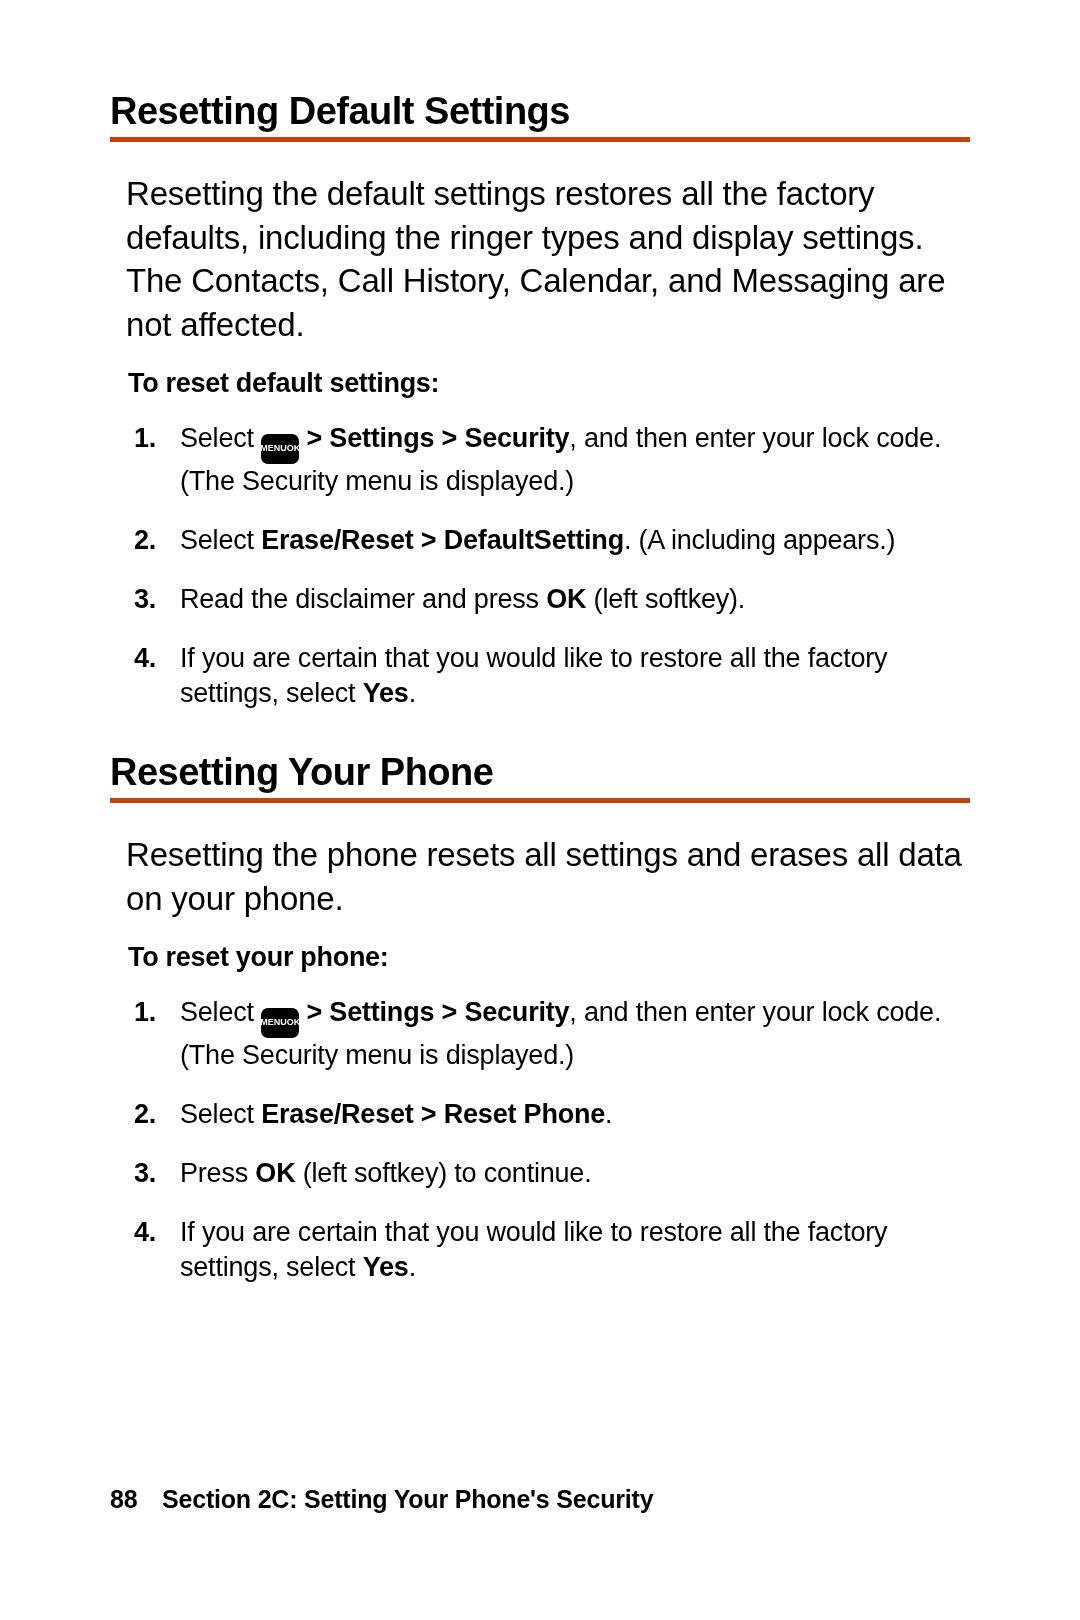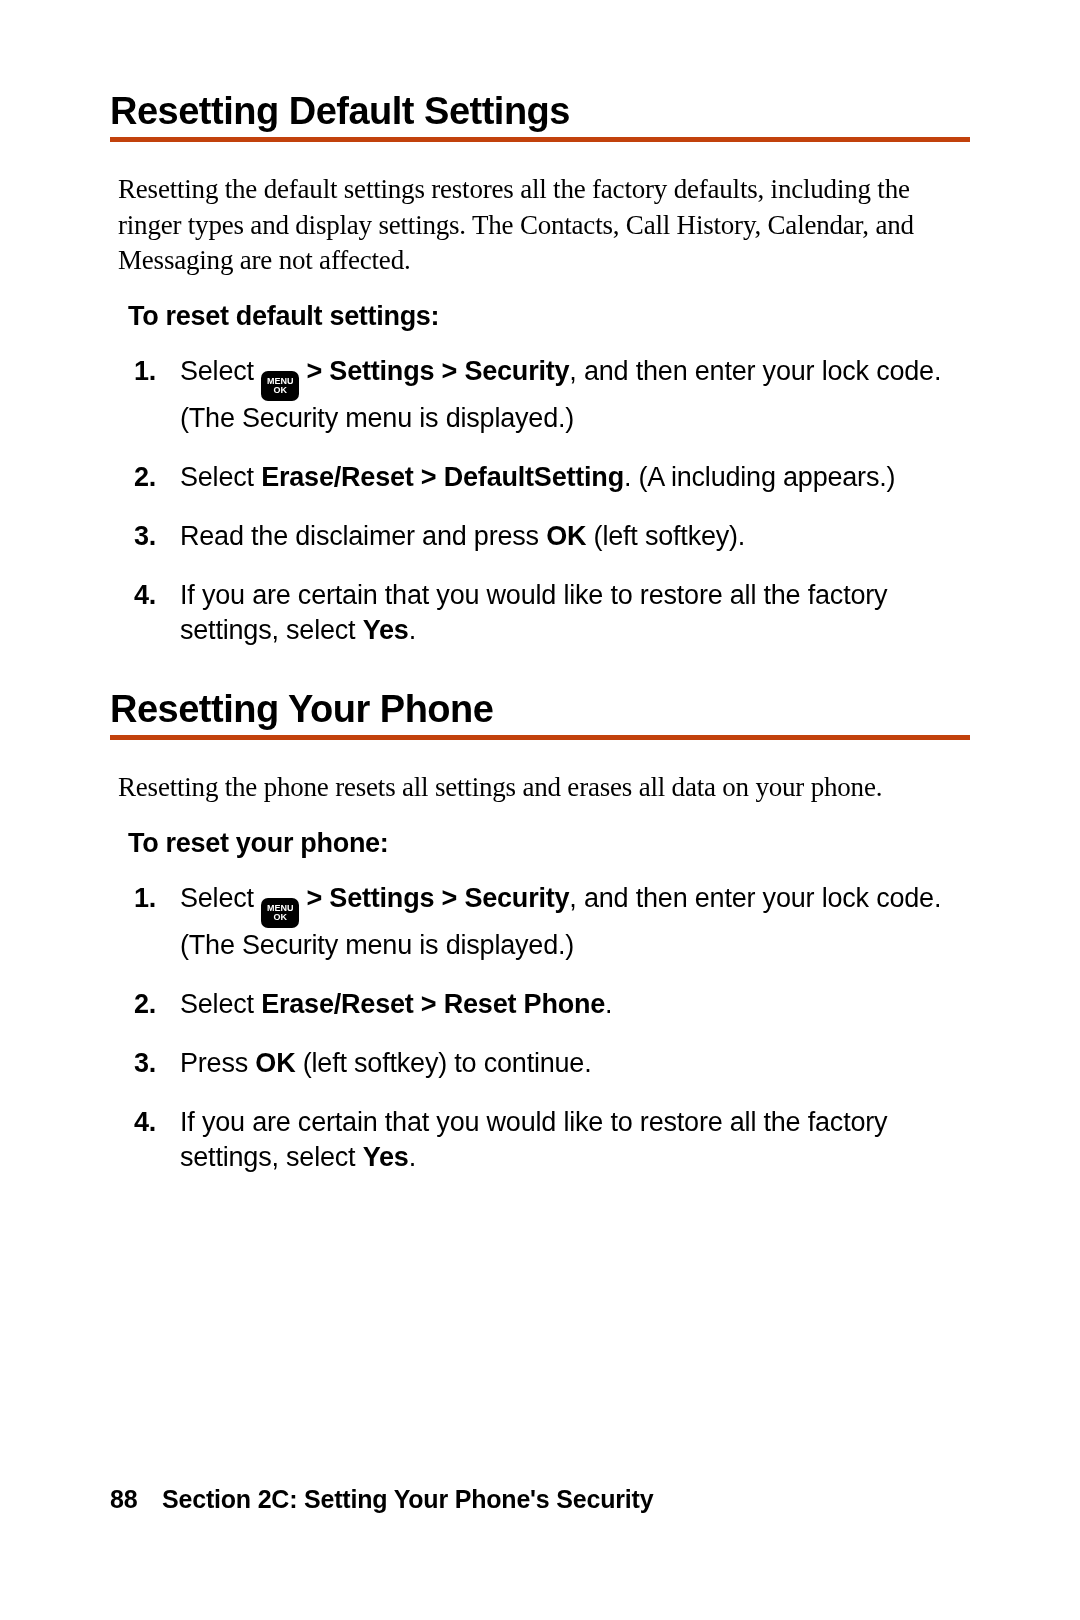--- a/index.html
+++ b/index.html
@@ -15,25 +15,24 @@
   }
   h2.section-heading{
     font-size:38px;
     font-weight:700;
     letter-spacing:-0.5px;
     margin:0 0 4px 0;
     padding-bottom:4px;
     border-bottom:5px solid #c2410c;
   }
   .intro{
-    font-size:27px;
+    font-size:33px;
     line-height:1.32;
-    margin:30px 0 22px 8px;
+    margin:30px 0 22px 16px;
     letter-spacing:-0.2px;
-    font-family:Liberation Serif, serif;
   }
   .subhead{
     font-size:27px;
     font-weight:700;
     margin:0 0 22px 18px;
     letter-spacing:-0.3px;
   }
   ol.steps{
     list-style:none;
     padding:0 0 0 70px;
@@ -48,21 +47,21 @@
     letter-spacing:-0.2px;
   }
   ol.steps>li .num{
     position:absolute;
     left:-46px;
     font-weight:700;
   }
   .b{font-weight:700;}
   .menu-key{
     display:inline-flex;
-    flex-direction:column;
+    flex-direction:row;
     align-items:center;
     justify-content:center;
     width:38px;
     height:30px;
     background:#000;
     color:#fff;
     border-radius:7px;
     font-size:9px;
     font-weight:700;
     line-height:1;

